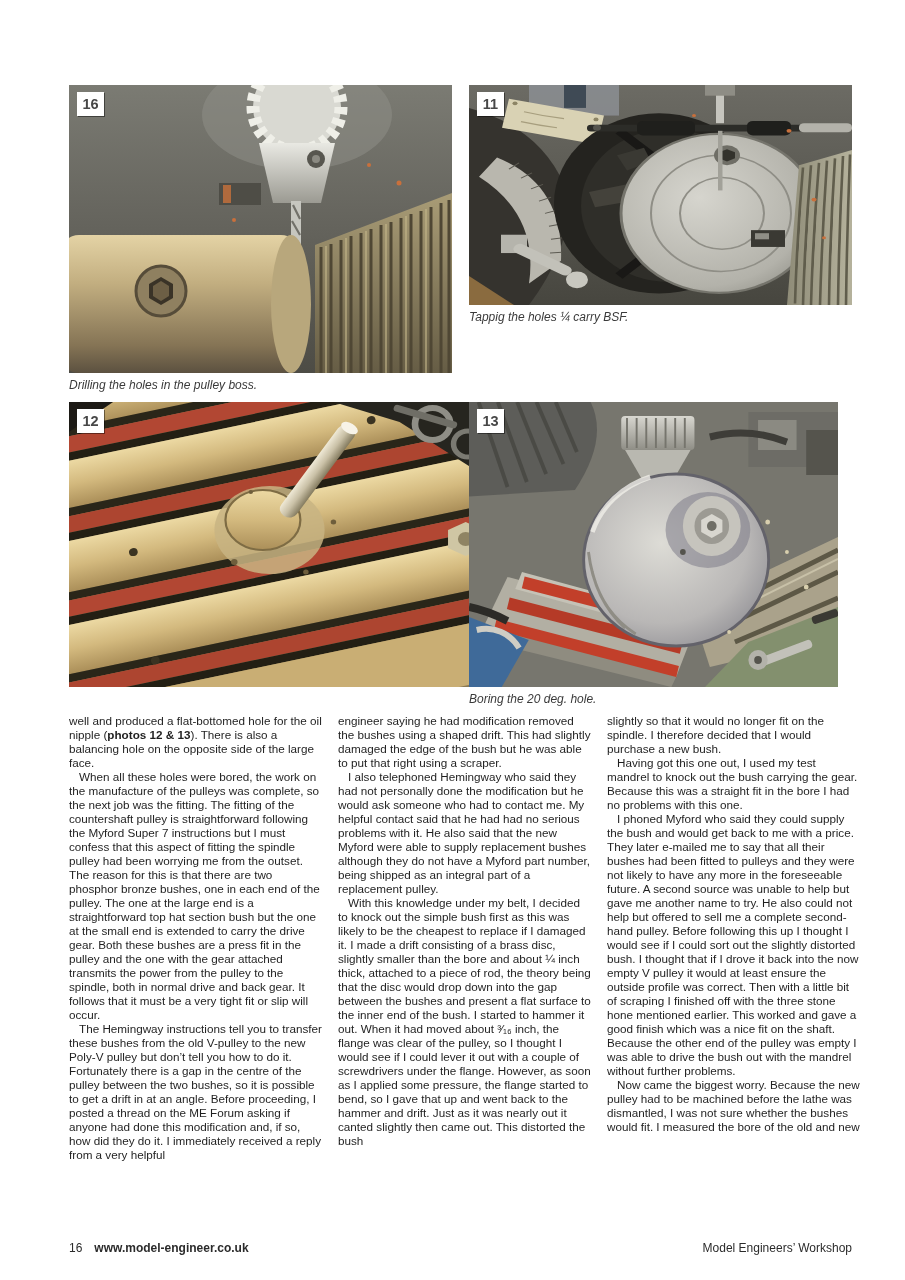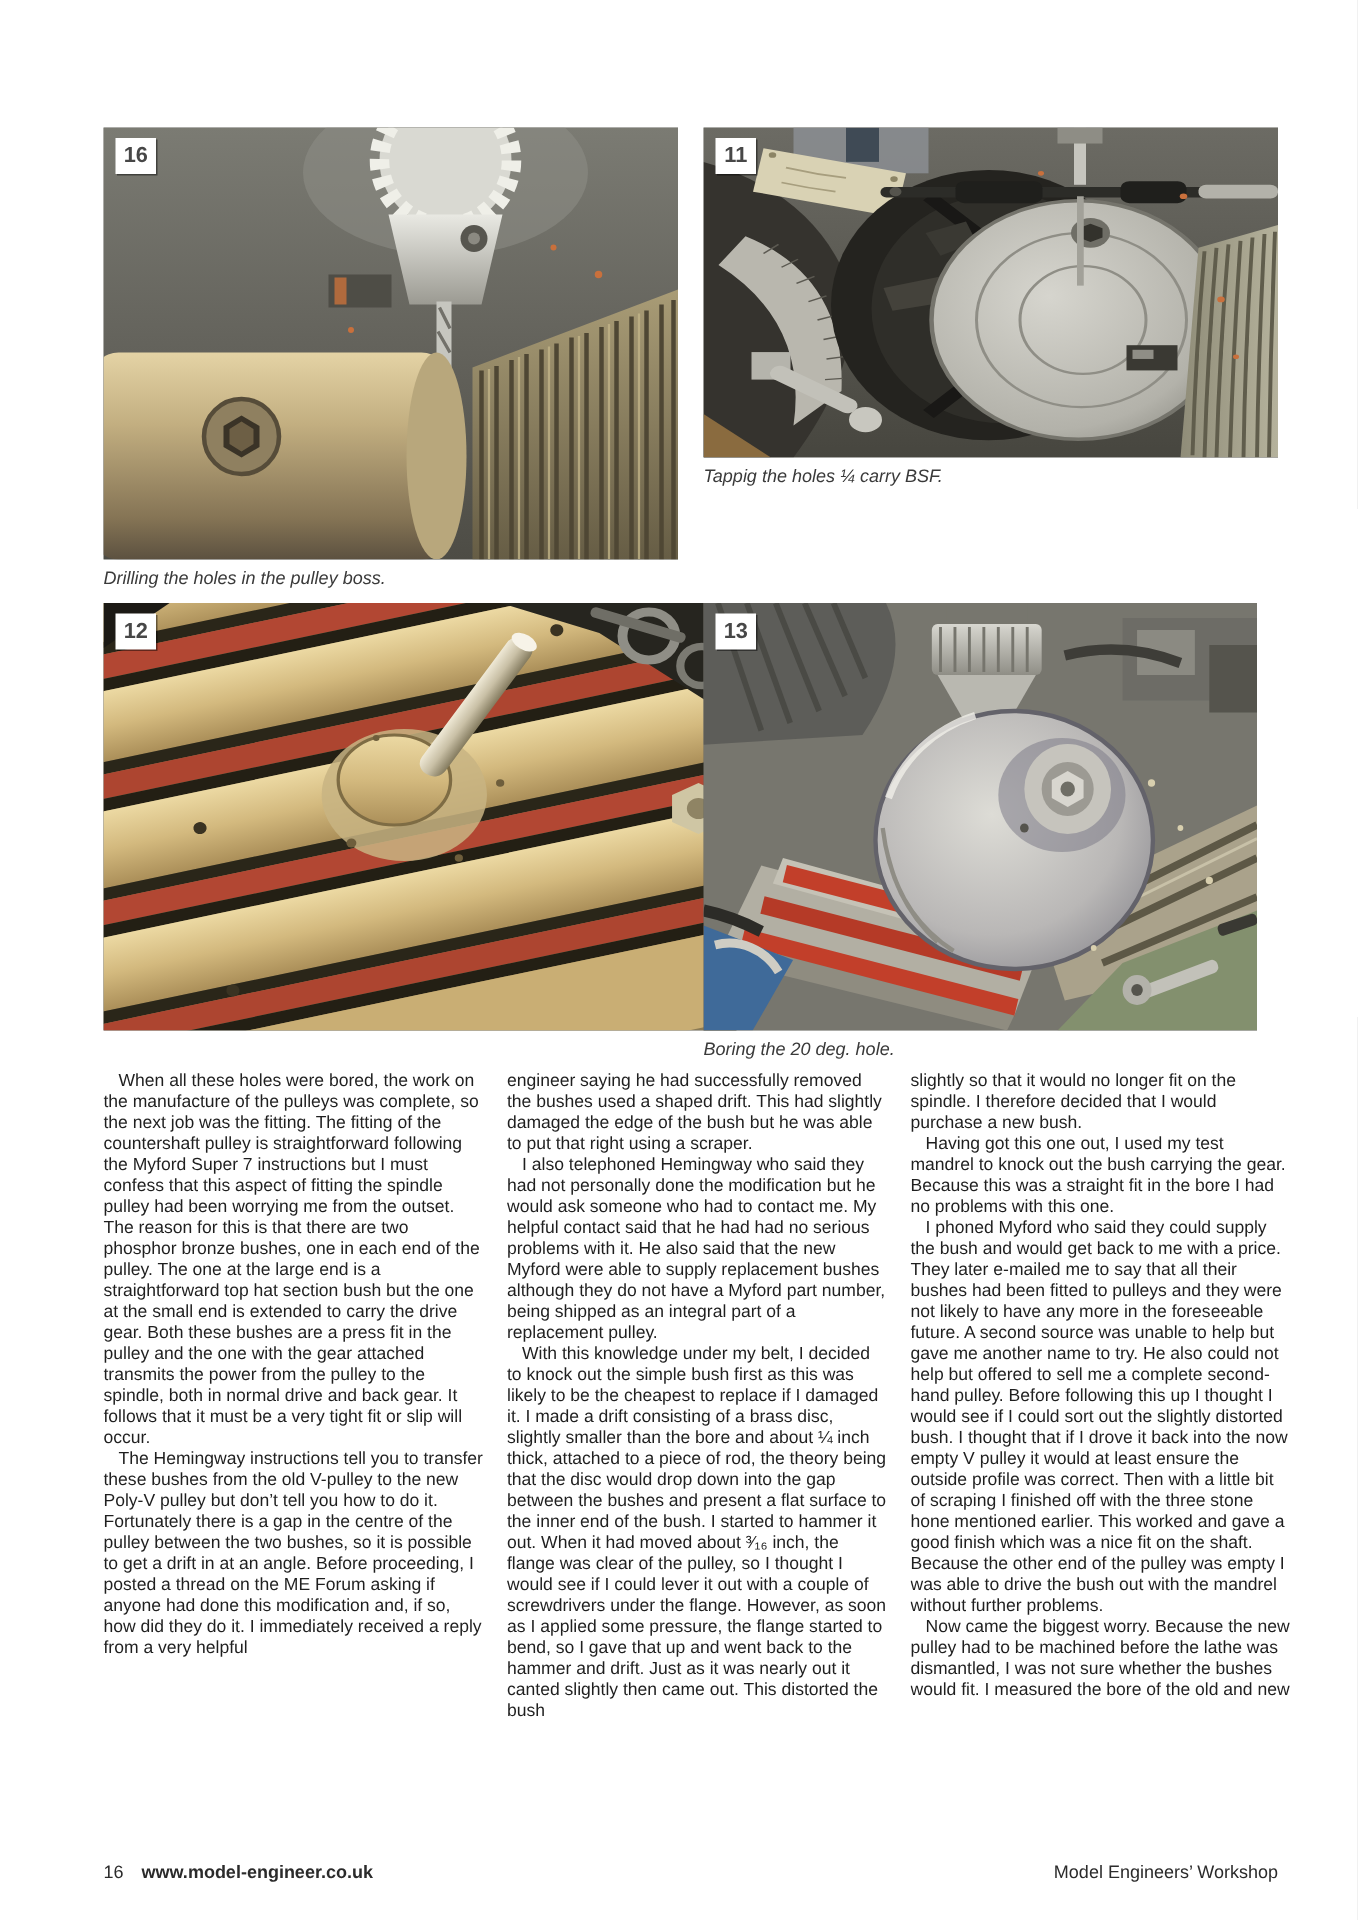--- a/index.html
+++ b/index.html
@@ -368,25 +368,26 @@
           <circle cx="330" cy="150" r="2" fill="#d8cfae"></circle>
         <circle cx="270" cy="230" r="2" fill="#d8cfae"></circle>
           <circle cx="350" cy="185" r="2.5" fill="#d8cfae"></circle>
       </svg>
     </div>
     <div class="badge">13</div>
     <div class="caption">Boring the 20 deg. hole.</div>
   </div>
 
   <div class="col" style="left:69px;">
+      <p><span>well and produced a flat-bottomed hole for the oil nipple (</span><b>photos 12 &amp; 13</b><span>). There is also a balancing hole on the opposite side of the large face.</span></p>
       <p class="indent"><span>When all these holes were bored, the work on the manufacture of the pulleys was complete, so the next job was the fitting. The fitting of the countershaft pulley is straightforward following the Myford Super 7 instructions but I must confess that this aspect of fitting the spindle pulley had been worrying me from the outset. The reason for this is that there are two phosphor bronze bushes, one in each end of the pulley. The one at the large end is a straightforward top hat section bush but the one at the small end is extended to carry the drive gear. Both these bushes are a press fit in the pulley and the one with the gear attached transmits the power from the pulley to the spindle, both in normal drive and back gear. It follows that it must be a very tight fit or slip will occur.</span></p>
       <p class="indent"><span>The Hemingway instructions tell you to transfer these bushes from the old V-pulley to the new Poly-V pulley but don’t tell you how to do it. Fortunately there is a gap in the centre of the pulley between the two bushes, so it is possible to get a drift in at an angle. Before proceeding, I posted a thread on the ME Forum asking if anyone had done this modification and, if so, how did they do it. I immediately received a reply from a very helpful</span></p>
     </div>
   <div class="col" style="left:338px;">
-      <p><span>engineer saying he had successfully removed the bushes used a shaped drift. This had slightly damaged the edge of the bush but he was able to put that right using a scraper.</span></p>
+      <p><span>engineer saying he had modification removed the bushes using a shaped drift. This had slightly damaged the edge of the bush but he was able to put that right using a scraper.</span></p>
       <p class="indent"><span>I also telephoned Hemingway who said they had not personally done the modification but he would ask someone who had to contact me. My helpful contact said that he had had no serious problems with it. He also said that the new Myford were able to supply replacement bushes although they do not have a Myford part number, being shipped as an integral part of a replacement pulley.</span></p>
       <p class="indent"><span>With this knowledge under my belt, I decided to knock out the simple bush first as this was likely to be the cheapest to replace if I damaged it. I made a drift consisting of a brass disc, slightly smaller than the bore and about ¼ inch thick, attached to a piece of rod, the theory being that the disc would drop down into the gap between the bushes and present a flat surface to the inner end of the bush. I started to hammer it out. When it had moved about ³⁄₁₆ inch, the flange was clear of the pulley, so I thought I would see if I could lever it out with a couple of screwdrivers under the flange. However, as soon as I applied some pressure, the flange started to bend, so I gave that up and went back to the hammer and drift. Just as it was nearly out it canted slightly then came out. This distorted the bush</span></p>
     </div>
   <div class="col" style="left:607px;">
       <p><span>slightly so that it would no longer fit on the spindle. I therefore decided that I would purchase a new bush.</span></p>
       <p class="indent"><span>Having got this one out, I used my test mandrel to knock out the bush carrying the gear. Because this was a straight fit in the bore I had no problems with this one.</span></p>
       <p class="indent"><span>I phoned Myford who said they could supply the bush and would get back to me with a price. They later e-mailed me to say that all their bushes had been fitted to pulleys and they were not likely to have any more in the foreseeable future. A second source was unable to help but gave me another name to try. He also could not help but offered to sell me a complete second-hand pulley. Before following this up I thought I would see if I could sort out the slightly distorted bush. I thought that if I drove it back into the now empty V pulley it would at least ensure the outside profile was correct. Then with a little bit of scraping I finished off with the three stone hone mentioned earlier. This worked and gave a good finish which was a nice fit on the shaft. Because the other end of the pulley was empty I was able to drive the bush out with the mandrel without further problems.</span></p>
       <p class="indent"><span>Now came the biggest worry. Because the new pulley had to be machined before the lathe was dismantled, I was not sure whether the bushes would fit. I measured the bore of the old and new</span></p>
     </div>
 

